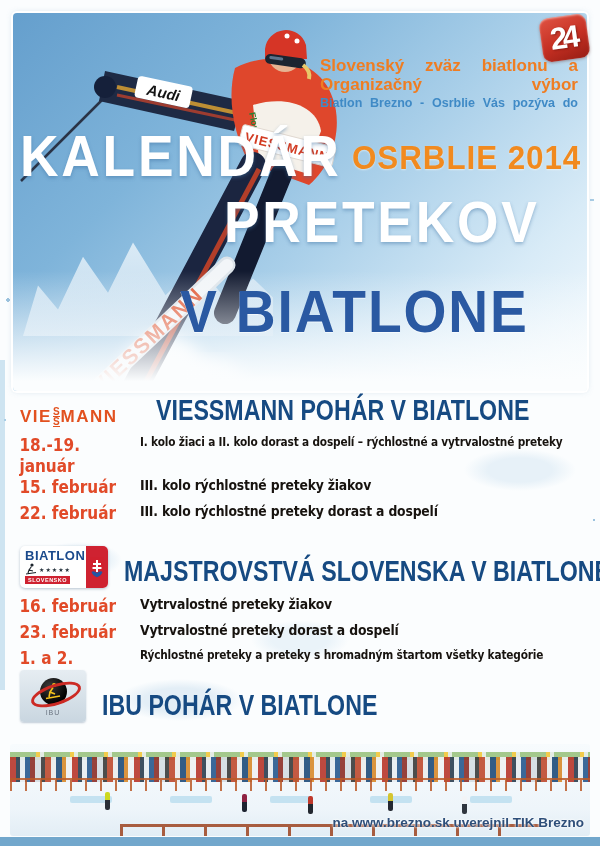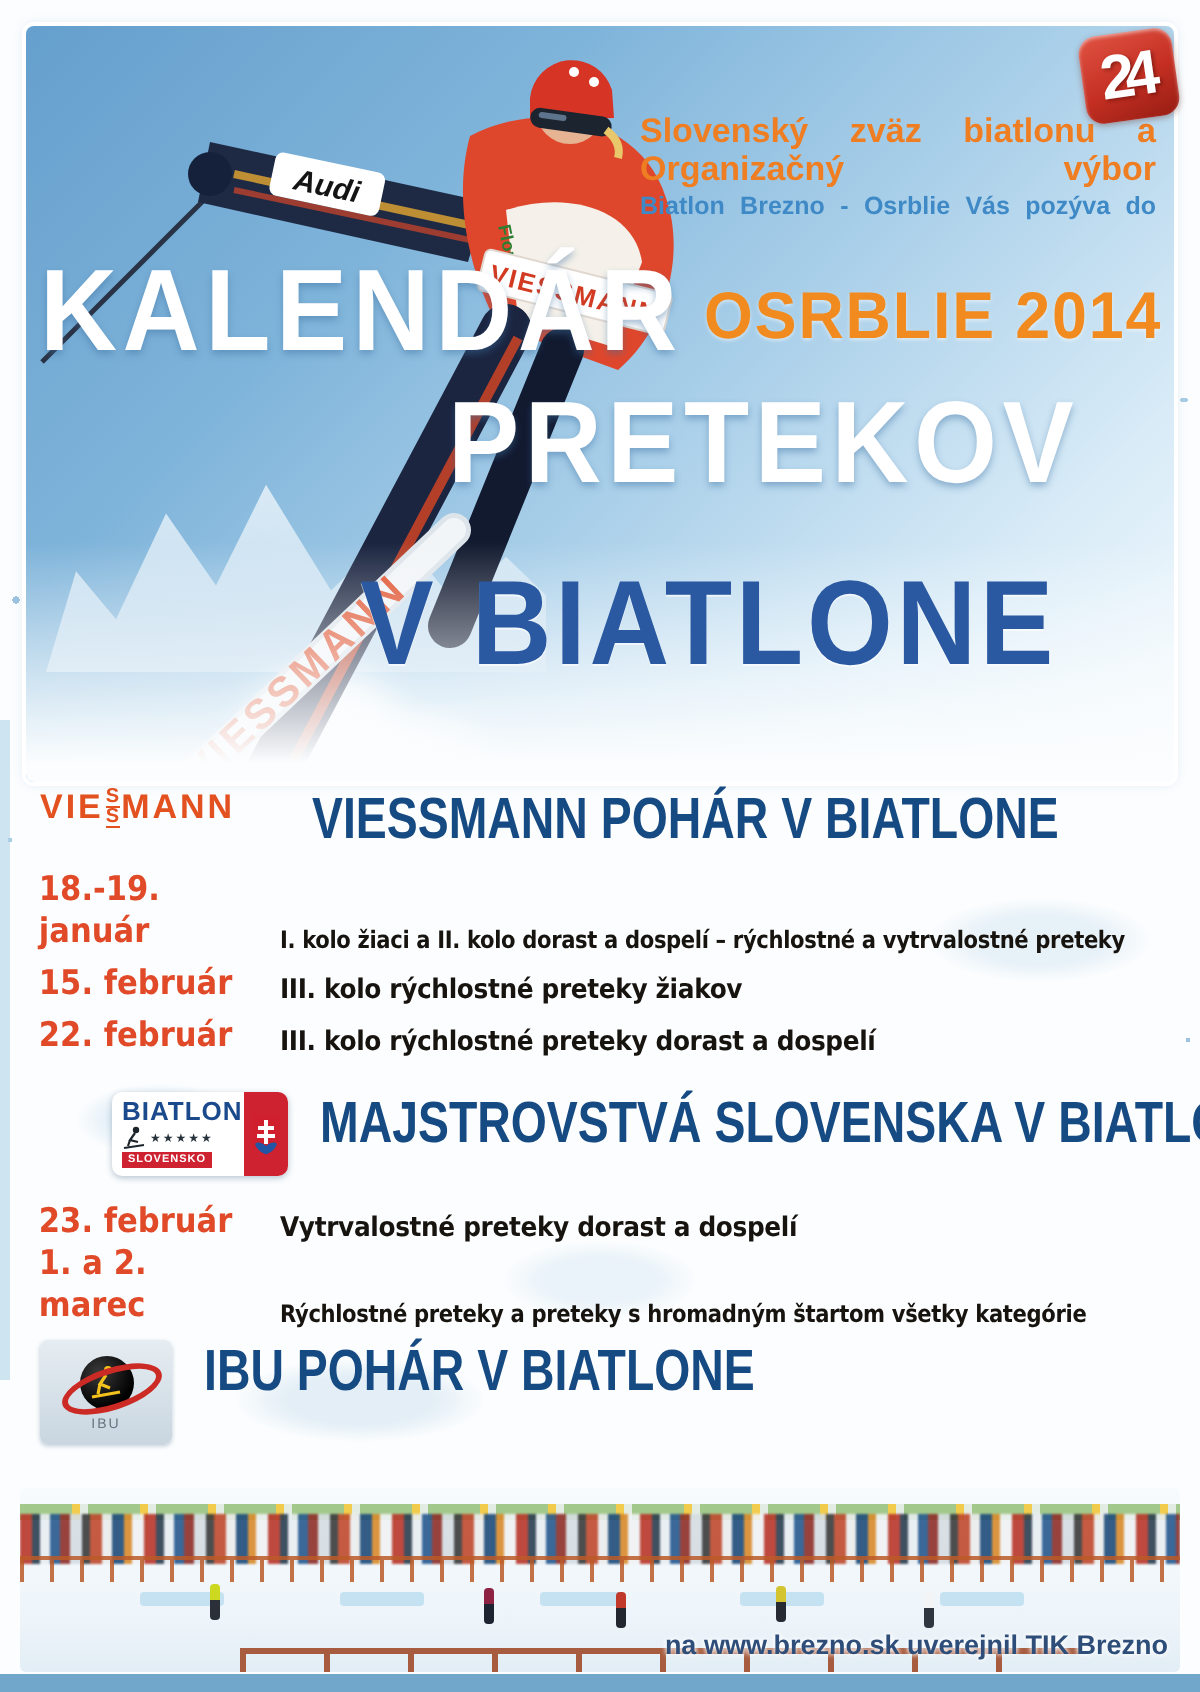--- a/index.html
+++ b/index.html
@@ -59,48 +59,48 @@
     transform:scaleX(.92);transform-origin:left;text-shadow:0 2px 4px rgba(60,110,160,.45);}
   .t-event{left:352px;top:139px;font-size:33px;color:#f18a1f;letter-spacing:1px;
     transform:scaleX(.95);transform-origin:left;text-shadow:0 1px 2px rgba(255,255,255,.5);}
   .t-pretekov{left:224px;top:188px;font-size:58px;color:#fff;letter-spacing:3px;
     transform:scaleX(.92);transform-origin:left;text-shadow:0 2px 4px rgba(60,110,160,.45);}
   .t-biatlone{left:180px;top:277px;font-size:60px;color:#2a59a2;letter-spacing:2px;
     transform:scaleX(.92);transform-origin:left;text-shadow:0 1px 0 rgba(255,255,255,.6);}
   
   .section{position:absolute;left:14px;right:6px;z-index:4;}
   .sec-1{top:394px;} .sec-2{top:546px;} .sec-3{top:670px;}
-  .sec-head{display:flex;align-items:flex-start;gap:16px;margin-left:6px;}
+  .sec-head{display:flex;align-items:flex-end;gap:16px;margin-left:6px;}
   .sec-title{
     color:#164a82;font-weight:bold;font-size:29px;letter-spacing:0;white-space:nowrap;
     transform:scaleX(.8);transform-origin:left;
   }
   .rows{margin-top:8px;}
-  .row{display:flex;align-items:flex-end;min-height:26px;}
+  .row{display:flex;align-items:flex-start;min-height:26px;}
   .date{
     width:126px;flex:none;padding-left:6px;box-sizing:border-box;
     color:#e14a28;font-weight:bold;font-size:17px;line-height:21px;
     font-family:"DejaVu Sans",sans-serif;transform:scaleX(.9);transform-origin:left;
   }
   .desc{
     color:#17130f;font-weight:bold;font-size:13.5px;white-space:nowrap;
     font-family:"DejaVu Sans",sans-serif;letter-spacing:-.2px;
     transform:scaleX(.92);transform-origin:left;
   }
   .desc.sm{font-size:12px;transform:scaleX(.88);}
   
   .viessmann-logo{display:flex;align-items:center;color:#e2511f;font-weight:bold;
     width:120px;flex:none;justify-content:flex-start;}
   .viessmann-logo .txt{font-size:17px;letter-spacing:1.5px;}
   .viessmann-logo .sstack{display:flex;flex-direction:column;align-items:center;margin:0 1px;}
   .viessmann-logo .sstack span{font-size:10px;line-height:9px;letter-spacing:0;
     border-bottom:1px solid #e2511f;}
   .biatlon-logo{
     width:88px;height:42px;flex:none;background:#fff;border-radius:5px;
-    box-shadow:0 1px 3px rgba(80,110,140,.4);display:flex;align-items:stretch;overflow:hidden;margin-left:36px;
+    box-shadow:0 1px 3px rgba(80,110,140,.4);display:flex;align-items:stretch;overflow:hidden;
   }
   .biatlon-left{flex:1;display:flex;flex-direction:column;padding:3px 0 0 5px;}
   .biatlon-name{color:#1b4a8c;font-weight:bold;font-size:13px;letter-spacing:.5px;line-height:14px;}
   .biatlon-mid{display:flex;align-items:center;gap:2px;}
   .biatlon-stars{color:#26323c;font-size:6px;letter-spacing:1px;}
   .biatlon-country{background:#cf2231;color:#fff;font-size:5.5px;font-weight:bold;
     letter-spacing:.5px;padding:1px 3px;margin-top:1px;align-self:flex-start;}
   .biatlon-crest{width:22px;flex:none;background:#cf2231;display:flex;align-items:center;justify-content:center;}
   .ibu-logo{
     width:66px;height:52px;flex:none;border-radius:4px;
@@ -265,20 +265,24 @@
             <path d="M1 1 H15 V14 C15 18 11 20.5 8 21.5 C5 20.5 1 18 1 14 Z" fill="#d0202e"></path>
             <path d="M7 4 H9 V7 H12 V9 H9 V11 H12.5 V13 H9 V16 H7 V13 H3.5 V11 H7 V9 H4 V7 H7 Z" fill="#ffffff"></path>
             <path d="M2.5 16 C4 14.5 6 15.5 8 17 C10 15.5 12 14.5 13.5 16 C12.5 19 10 20.5 8 21.2 C6 20.5 3.5 19 2.5 16 Z" fill="#2255a4"></path>
           </svg>
         </div>
       </div>
       <div class="sec-title">MAJSTROVSTVÁ SLOVENSKA V BIATLONE</div>
     </div>
     <div class="rows">
       <div class="row">
+        <div class="date">16. február</div>
+        <div class="desc">Vytrvalostné preteky žiakov</div>
+      </div>
+      <div class="row">
         <div class="date">23. február</div>
         <div class="desc">Vytrvalostné preteky dorast a dospelí</div>
       </div>
       <div class="row">
         <div class="date">1. a 2. marec</div>
         <div class="desc sm">Rýchlostné preteky a preteky s hromadným štartom všetky kategórie</div>
       </div>
     </div>
   </div>
 

